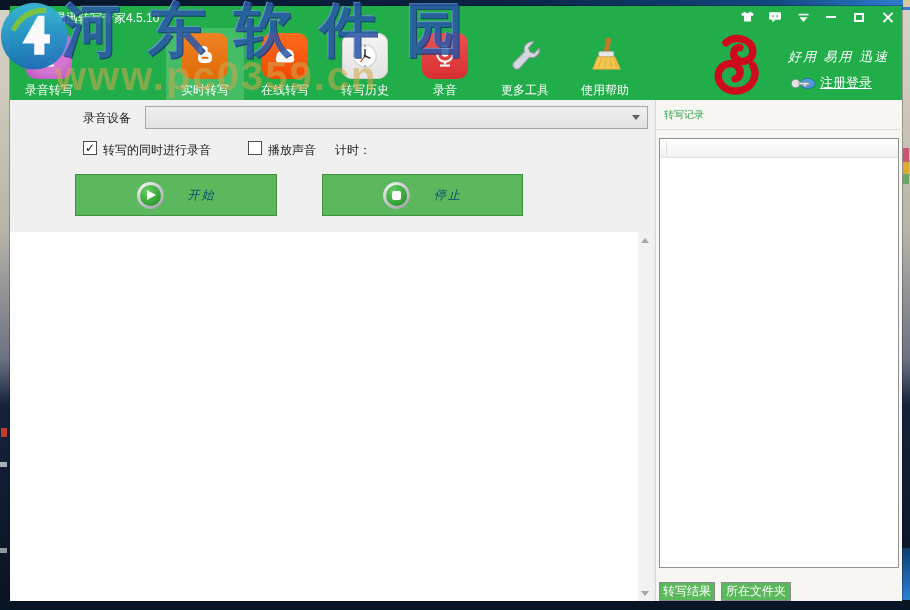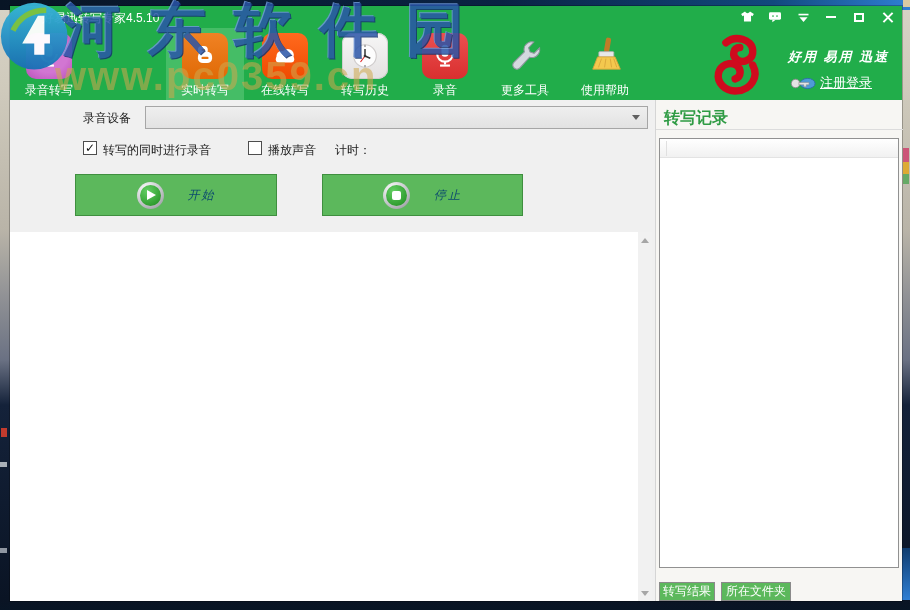--- a/index.html
+++ b/index.html
@@ -40,21 +40,21 @@
   .tile.orchid { background:radial-gradient(circle at 50% 45%, #d276d2 55%, #b94fb9); }
   .tile.orange { background:linear-gradient(180deg,#f08224,#e06a06); }
   .tile.redorange { background:linear-gradient(180deg,#ff6a1e,#f04a00); }
   .tile.gray { background:linear-gradient(180deg,#f6f6f6,#e3e1e1); box-shadow:inset 0 0 0 1px #d0cece; }
   .tile.red { background:linear-gradient(180deg,#ec5050,#d92f2f); }
   .tile.bare { background:transparent; }
   .tlabel { margin-top:3px; color:#fff; font-size:12px; white-space:nowrap; }
 
   
   .brand-logo { position:absolute; left:688px; top:0px; width:78px; height:74px; }
-  .slogan { position:absolute; left:778px; top:20px; color:#fff; font-size:13px; font-style:italic; letter-spacing:2px; white-space:nowrap;font-weight:bold; }
+  .slogan { position:absolute; left:778px; top:20px; color:#fff; font-size:13px; font-style:italic; letter-spacing:2px; white-space:nowrap; }
   .login-row { position:absolute; left:780px; top:46px; display:flex; align-items:center; gap:4px; cursor:pointer; }
   .login-link { color:#fff; font-size:13px; text-decoration:underline; white-space:nowrap; }
 
   
   .controls { position:absolute; left:0; top:94px; width:645px; height:160px; background:#f0f0f0; }
   .lbl { position:absolute; font-size:12px; color:#1a1a1a; white-space:nowrap; }
   .combo { position:absolute; left:135px; top:6px; width:503px; height:23px;
     background:linear-gradient(180deg,#efefef,#e2e2e2); border:1px solid #a6a6a6; display:flex; align-items:center; justify-content:flex-end; cursor:pointer; }
   .combo-val { flex:1; font-size:12px; color:#333; padding-left:5px; }
   .combo-chev { width:0; height:0; border-left:4px solid transparent; border-right:4px solid transparent; border-top:5px solid #606060; margin-right:7px; }
@@ -71,21 +71,21 @@
 
   
   .transcript { position:absolute; left:0; top:226px; width:642px; height:369px; background:#fff; font-size:12px; color:#333; padding:4px; }
   .vscroll { position:absolute; left:628px; top:226px; width:14px; height:369px; background:#f1f1f1; }
   .sb-arrow { position:absolute; left:0; width:14px; height:16px; display:flex; align-items:center; justify-content:center; cursor:pointer; }
   .tri-up { width:0; height:0; border-left:4px solid transparent; border-right:4px solid transparent; border-bottom:5px solid #a6a6a6; }
   .tri-down { width:0; height:0; border-left:4px solid transparent; border-right:4px solid transparent; border-top:5px solid #a6a6a6; }
 
   
   .rpanel { position:absolute; left:645px; top:94px; width:247px; height:501px; background:#f7f6f3; border-left:1px solid #d5d5d5; }
-  .rp-title { position:absolute; left:8px; top:8px; color:#2f9b44; font-size:16px; font-weight:bold; white-space:nowrap; }
+  .rp-title { position:absolute; left:8px; top:8px; color:#2f9b44; font-size:10px; font-weight:normal; white-space:nowrap; }
   .rp-div { position:absolute; left:0; top:29px; width:247px; height:1px; background:#dcdcdc; }
   .rp-list { position:absolute; left:3px; top:38px; width:240px; height:430px; background:#fff; border:1px solid #919191; cursor:default; }
   .rp-list-header { position:absolute; left:0; top:0; width:238px; height:19px;
     background:linear-gradient(180deg,#ffffff,#f1f1f1); border-bottom:1px solid #e3e3e3; }
   .rp-col-div { position:absolute; left:6px; top:2px; width:1px; height:15px; background:#e0e0e0; }
   .rp-btnrow { position:absolute; left:0px; top:482px; width:247px; height:19px;font-family:Liberation Mono, monospace; }
   .smallbtn { position:absolute; top:0; height:19px; background:#5cb85c; border:1px solid #8a8a8a; color:#fff; font-size:12px;
     display:flex; align-items:center; justify-content:center; cursor:pointer; white-space:nowrap; }
 
   

